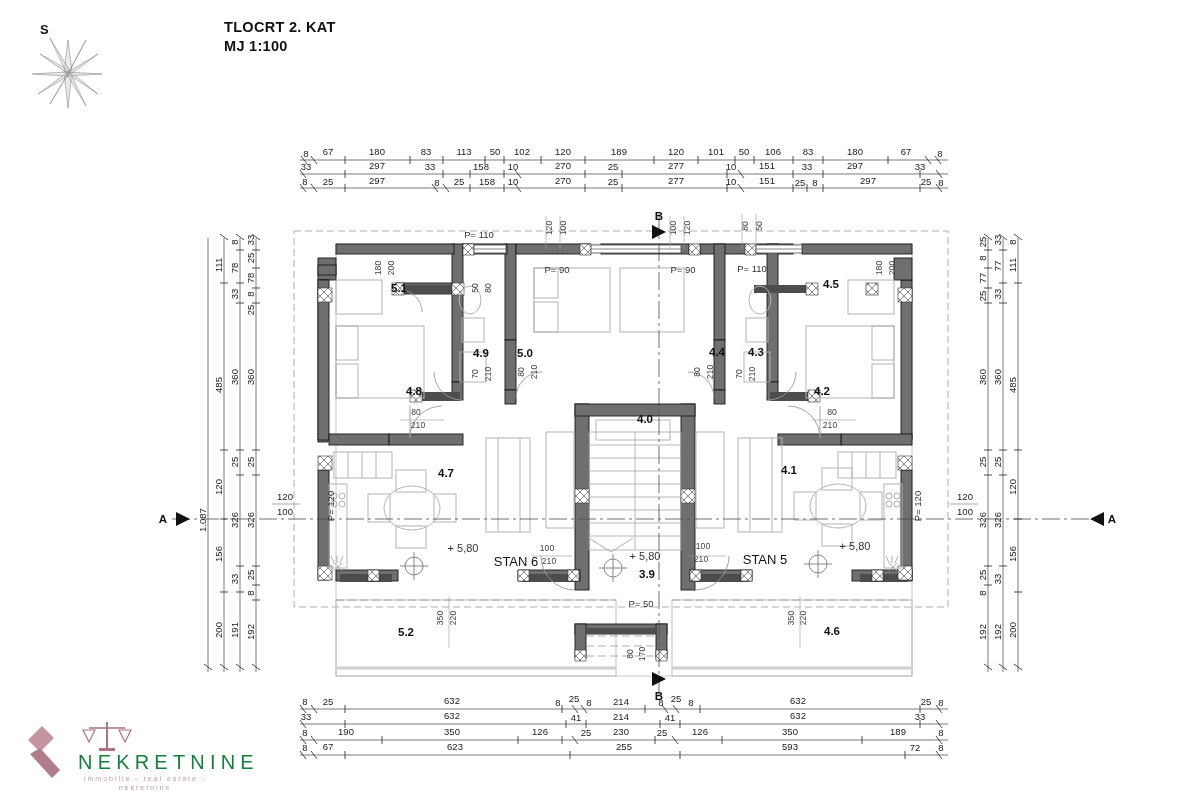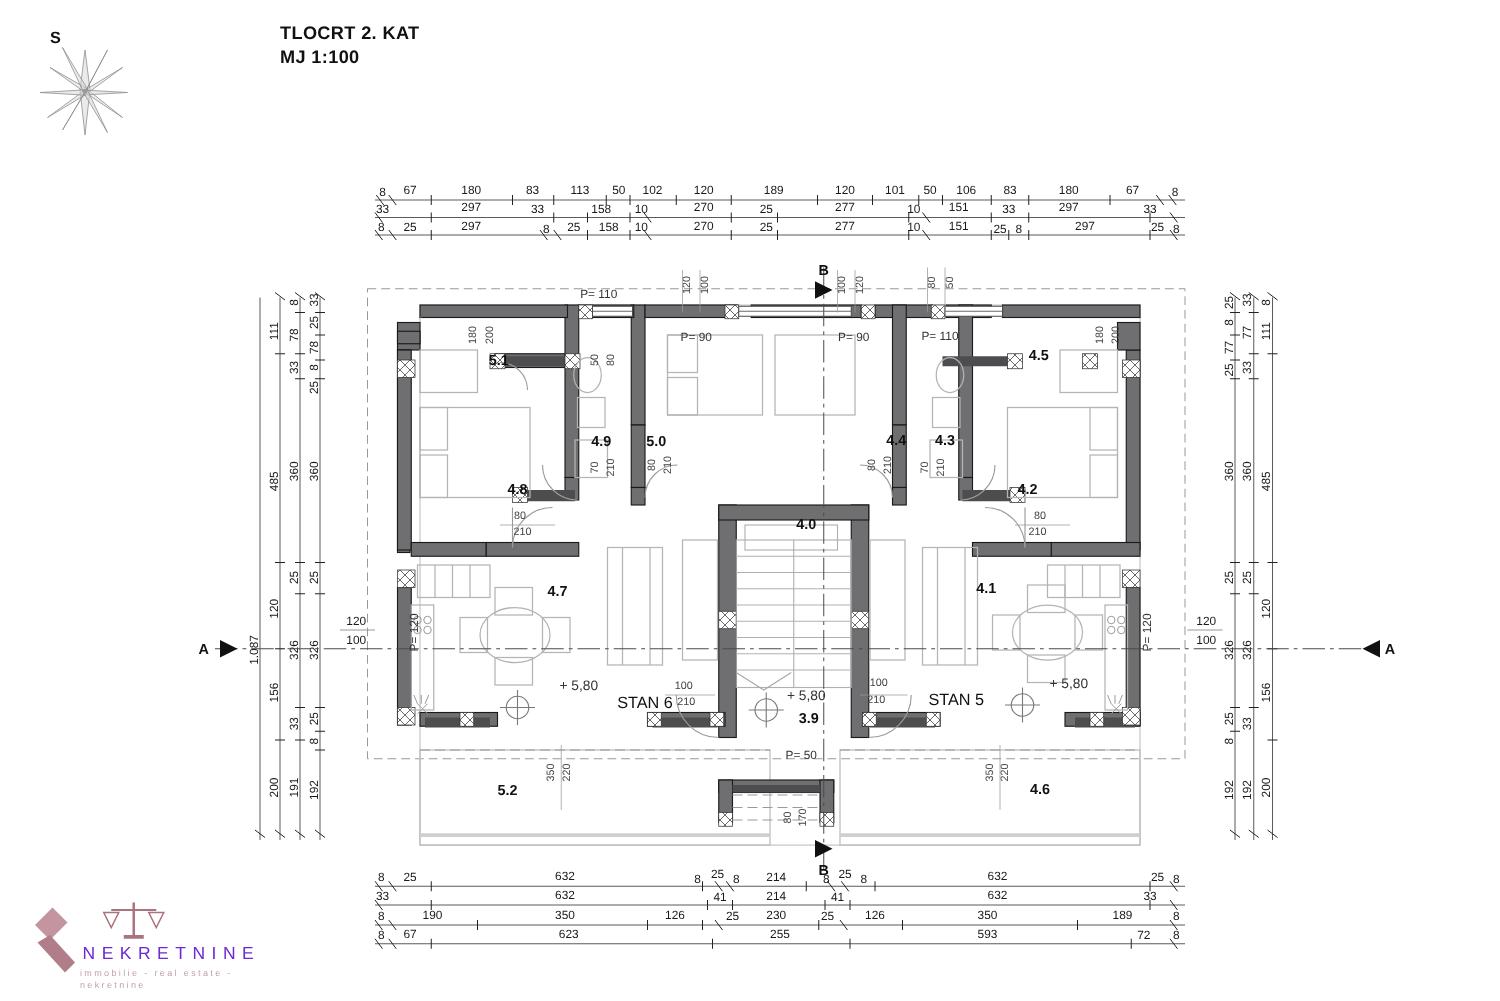--- a/index.html
+++ b/index.html
@@ -14,22 +14,22 @@
   #title-block{left:192px;top:18px;}
   #title-block div{font-weight:bold;font-size:14.5px;letter-spacing:.3px;line-height:19px;margin-left:32px;}
 
   
   #compass{left:24px;top:20px;width:84px;height:92px;}
   #compass .n-label{position:absolute;left:16px;top:2px;font-size:13px;font-weight:bold;}
 
   
   #logo{left:26px;top:722px;width:200px;height:62px;}
   #logo .l1{position:absolute;left:28px;top:0px;font-size:31px;letter-spacing:3px;color:#a9747e;font-weight:bold;line-height:32px;}
-  #logo .l2{position:absolute;left:40px;top:30px;font-size:14px;letter-spacing:5.2px;color:#6d28d9;line-height:20px;}
-  #logo .l3{position:absolute;left:38px;top:52px;font-size:7.2px;letter-spacing:1.9px;color:#c3a0a8;line-height:9px;}
+  #logo .l2{position:absolute;left:52px;top:30px;font-size:20px;letter-spacing:5.2px;color:#15803d;line-height:20px;}
+  #logo .l3{position:absolute;left:38px;top:52px;font-size:7.2px;letter-spacing:1.9px;color:#c3a0a8;line-height:9px;text-align:center;}
 
   
   #drawing{left:0;top:0;width:1200px;height:801px;}
   svg{display:block;}
 
   
   .dim{font-size:9.5px;fill:#1a1a1a;font-family:"Liberation Sans",sans-serif;}
   .dim-s{font-size:8.6px;fill:#444;font-family:"Liberation Sans",sans-serif;}
   .room{font-size:11.5px;font-weight:bold;fill:#111;font-family:"Liberation Sans",sans-serif;}
   .stan{font-size:13px;fill:#111;font-family:"Liberation Sans",sans-serif;}

